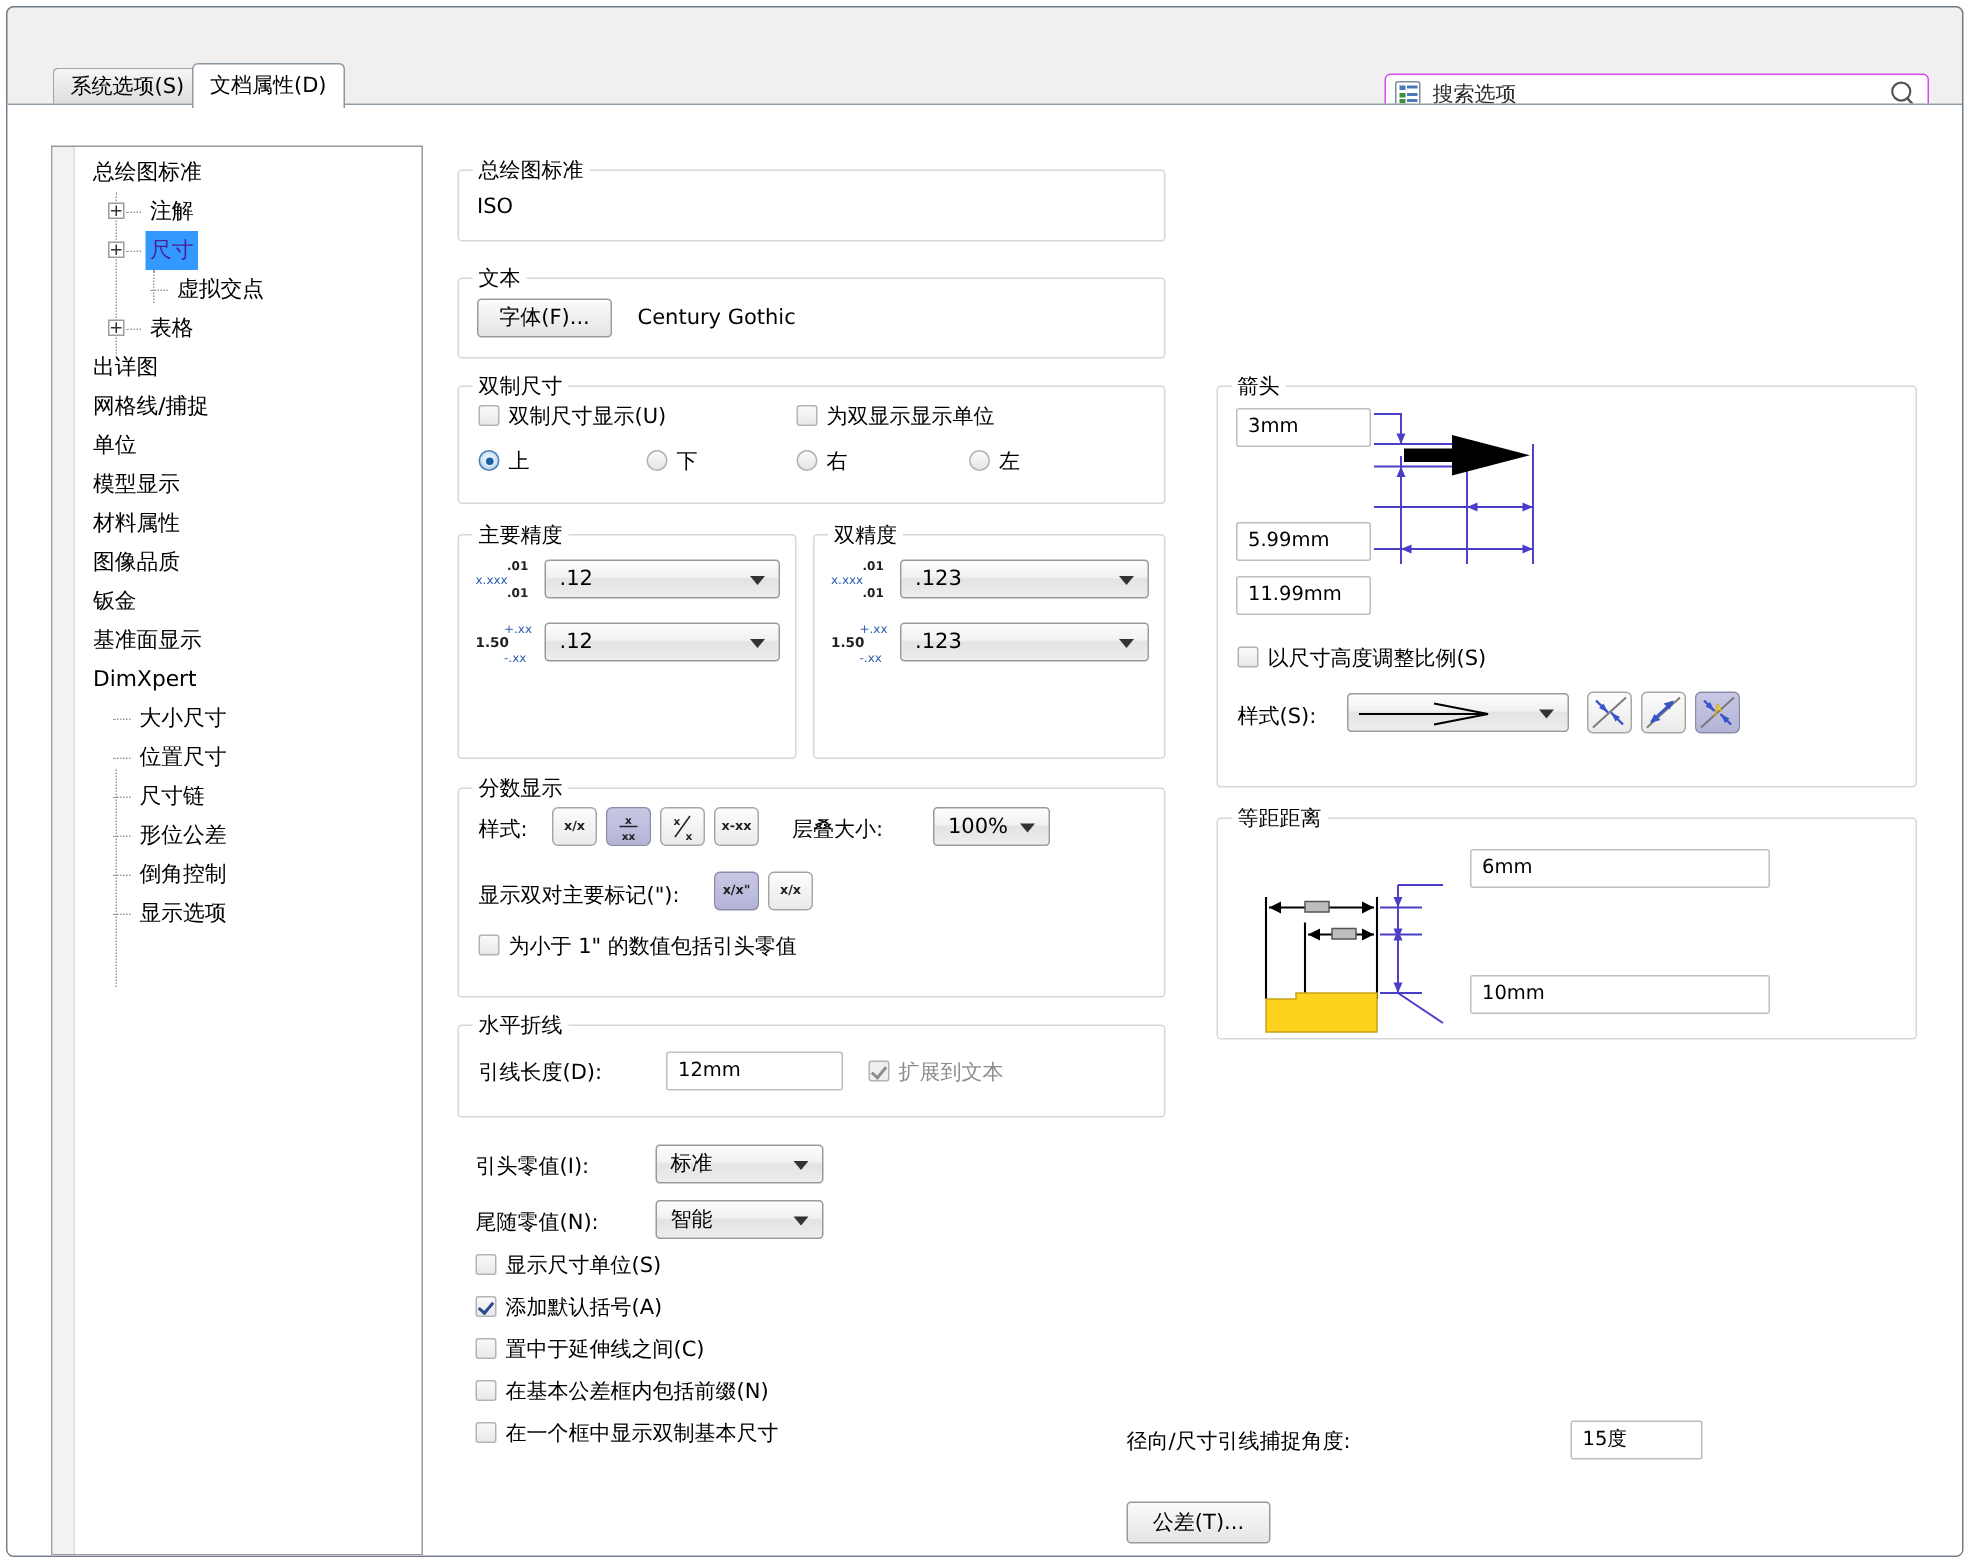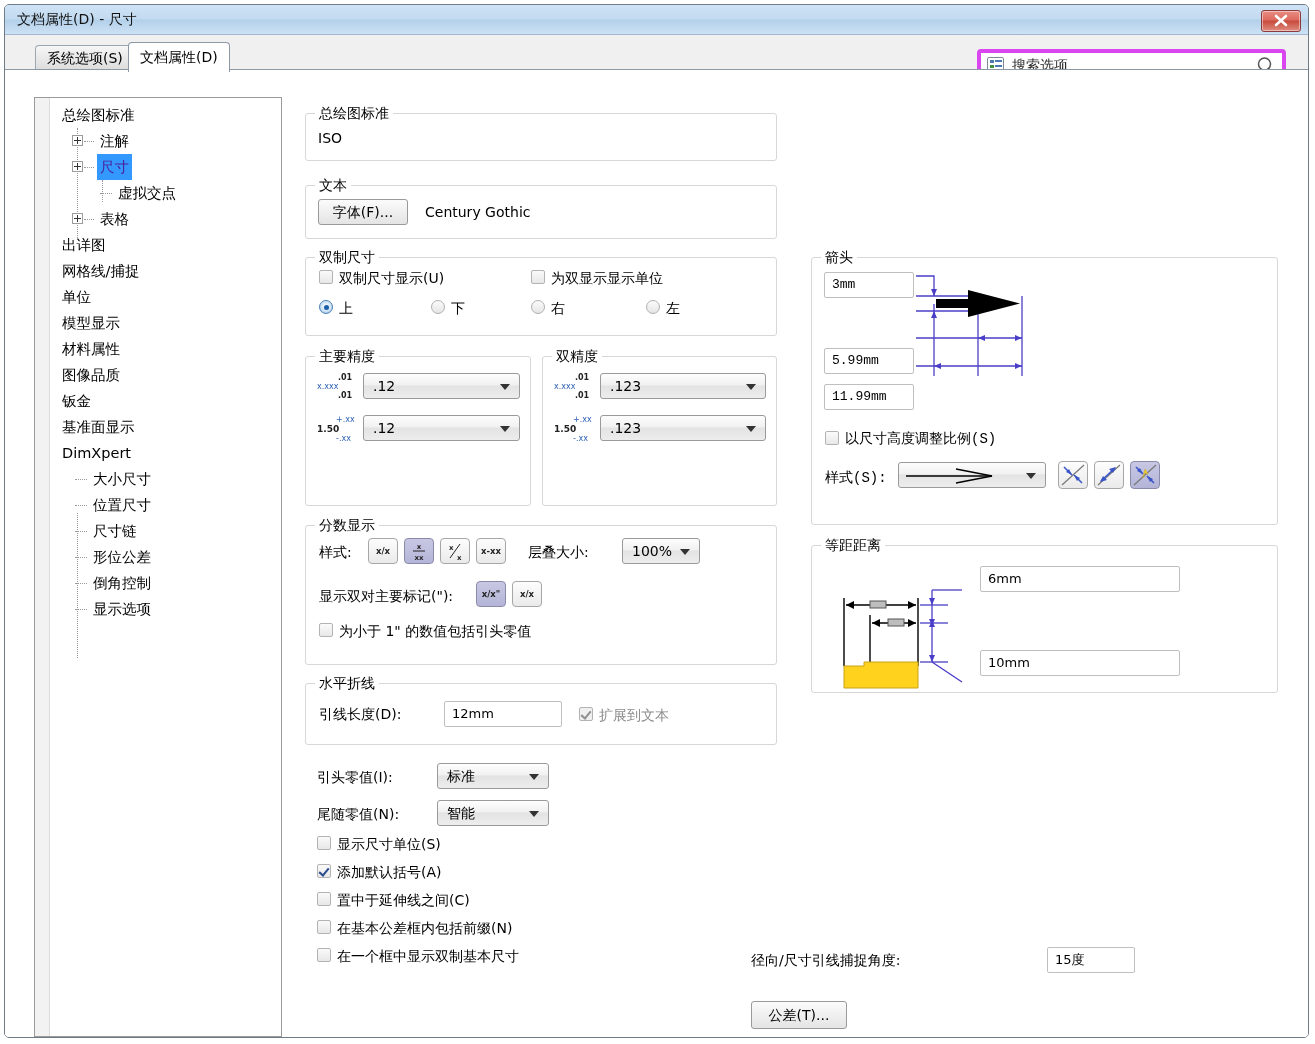--- a/index.html
+++ b/index.html
@@ -47,22 +47,22 @@
     cursor:pointer;white-space:nowrap;
   }
   .tab.active{
     top:7px;height:29px;line-height:28px;
     background:#ffffff;border-color:#8d99a5;z-index:3;
   }
   #tab-sys{left:30px;}
   #tab-doc{left:123px;}
   
   #searchbox{
-    position:absolute;right:22px;top:44px;width:309px;height:26px;
-    background:#fff;border:4px solid #d946ef;border-radius:4px;
+    position:absolute;right:22px;top:44px;width:363px;height:26px;
+    background:#fff;border:1px solid #d946ef;border-radius:4px;
     box-sizing:border-box;cursor:text;
   }
   #search-list-icon{
     position:absolute;left:6px;top:4px;width:17px;height:17px;
     border:1px solid #7d8b99;background:#fff;border-radius:2px;
     box-sizing:border-box;overflow:hidden;
   }
   #search-list-icon i{position:absolute;display:block;background:#4a7ab5;}
   #search-placeholder{
     position:absolute;left:31px;top:4px;font-size:14px;color:#2b2b2b;
@@ -180,28 +180,20 @@
     background:linear-gradient(to bottom,#fdfdfd,#eaeaea);cursor:pointer;
   }
   .ibtn.sel{background:linear-gradient(to bottom,#c8c8e4,#b4b4d8);border-color:#8a8aaa;}
   svg{display:block;}
 </style>
 </head>
 <body>
 
 <div id="window">
 
-  <div id="titlebar">
-    <div id="title-text">文档属性(D) - 尺寸</div>
-    <div id="close-btn">
-      <svg width="38" height="19" viewBox="0 0 38 19">
-        <path d="M14 5 L24 14 M24 5 L14 14" stroke="#ffffff" stroke-width="2.6" stroke-linecap="round" fill="none"></path>
-      </svg>
-    </div>
-  </div>
 
   <div id="tabstrip">
     <div id="tab-sys" class="tab">系统选项(S)</div>
     <div id="tab-doc" class="tab active">文档属性(D)</div>
   </div>
 
   <div id="searchbox">
     <div id="search-list-icon">
       <i style="left:2px;top:2px;width:4px;height:3px;"></i>
       <i style="left:7px;top:2px;width:7px;height:1.5px;"></i>
@@ -477,21 +469,21 @@
       </div>
       <div class="cb" style="left:22px;top:822px;">
         <span class="box"></span>
         <span class="lab">在基本公差框内包括前缀(N)</span>
       </div>
       <div class="cb" style="left:22px;top:850px;">
         <span class="box"></span>
         <span class="lab">在一个框中显示双制基本尺寸</span>
       </div>
 
-      <div class="group" style="left:516px;top:160px;width:467px;height:268px;font-family:Liberation Mono, monospace;">
+      <div class="group" style="left:516px;top:160px;width:467px;height:268px;">
         <span class="glabel">箭头</span>
 
         <div class="field" style="left:12px;top:14px;width:90px;">3mm</div>
         <div class="field" style="left:12px;top:90px;width:90px;">5.99mm</div>
         <div class="field" style="left:12px;top:126px;width:90px;">11.99mm</div>
 
         <svg style="position:absolute;left:100px;top:8px;" width="130" height="150" viewBox="0 0 130 150">
           <g stroke="#4a3ec8" stroke-width="1.3" fill="none">
             <path d="M4 10 L22 10 L22 30"></path>
             <path d="M4 30 L64 30"></path>

